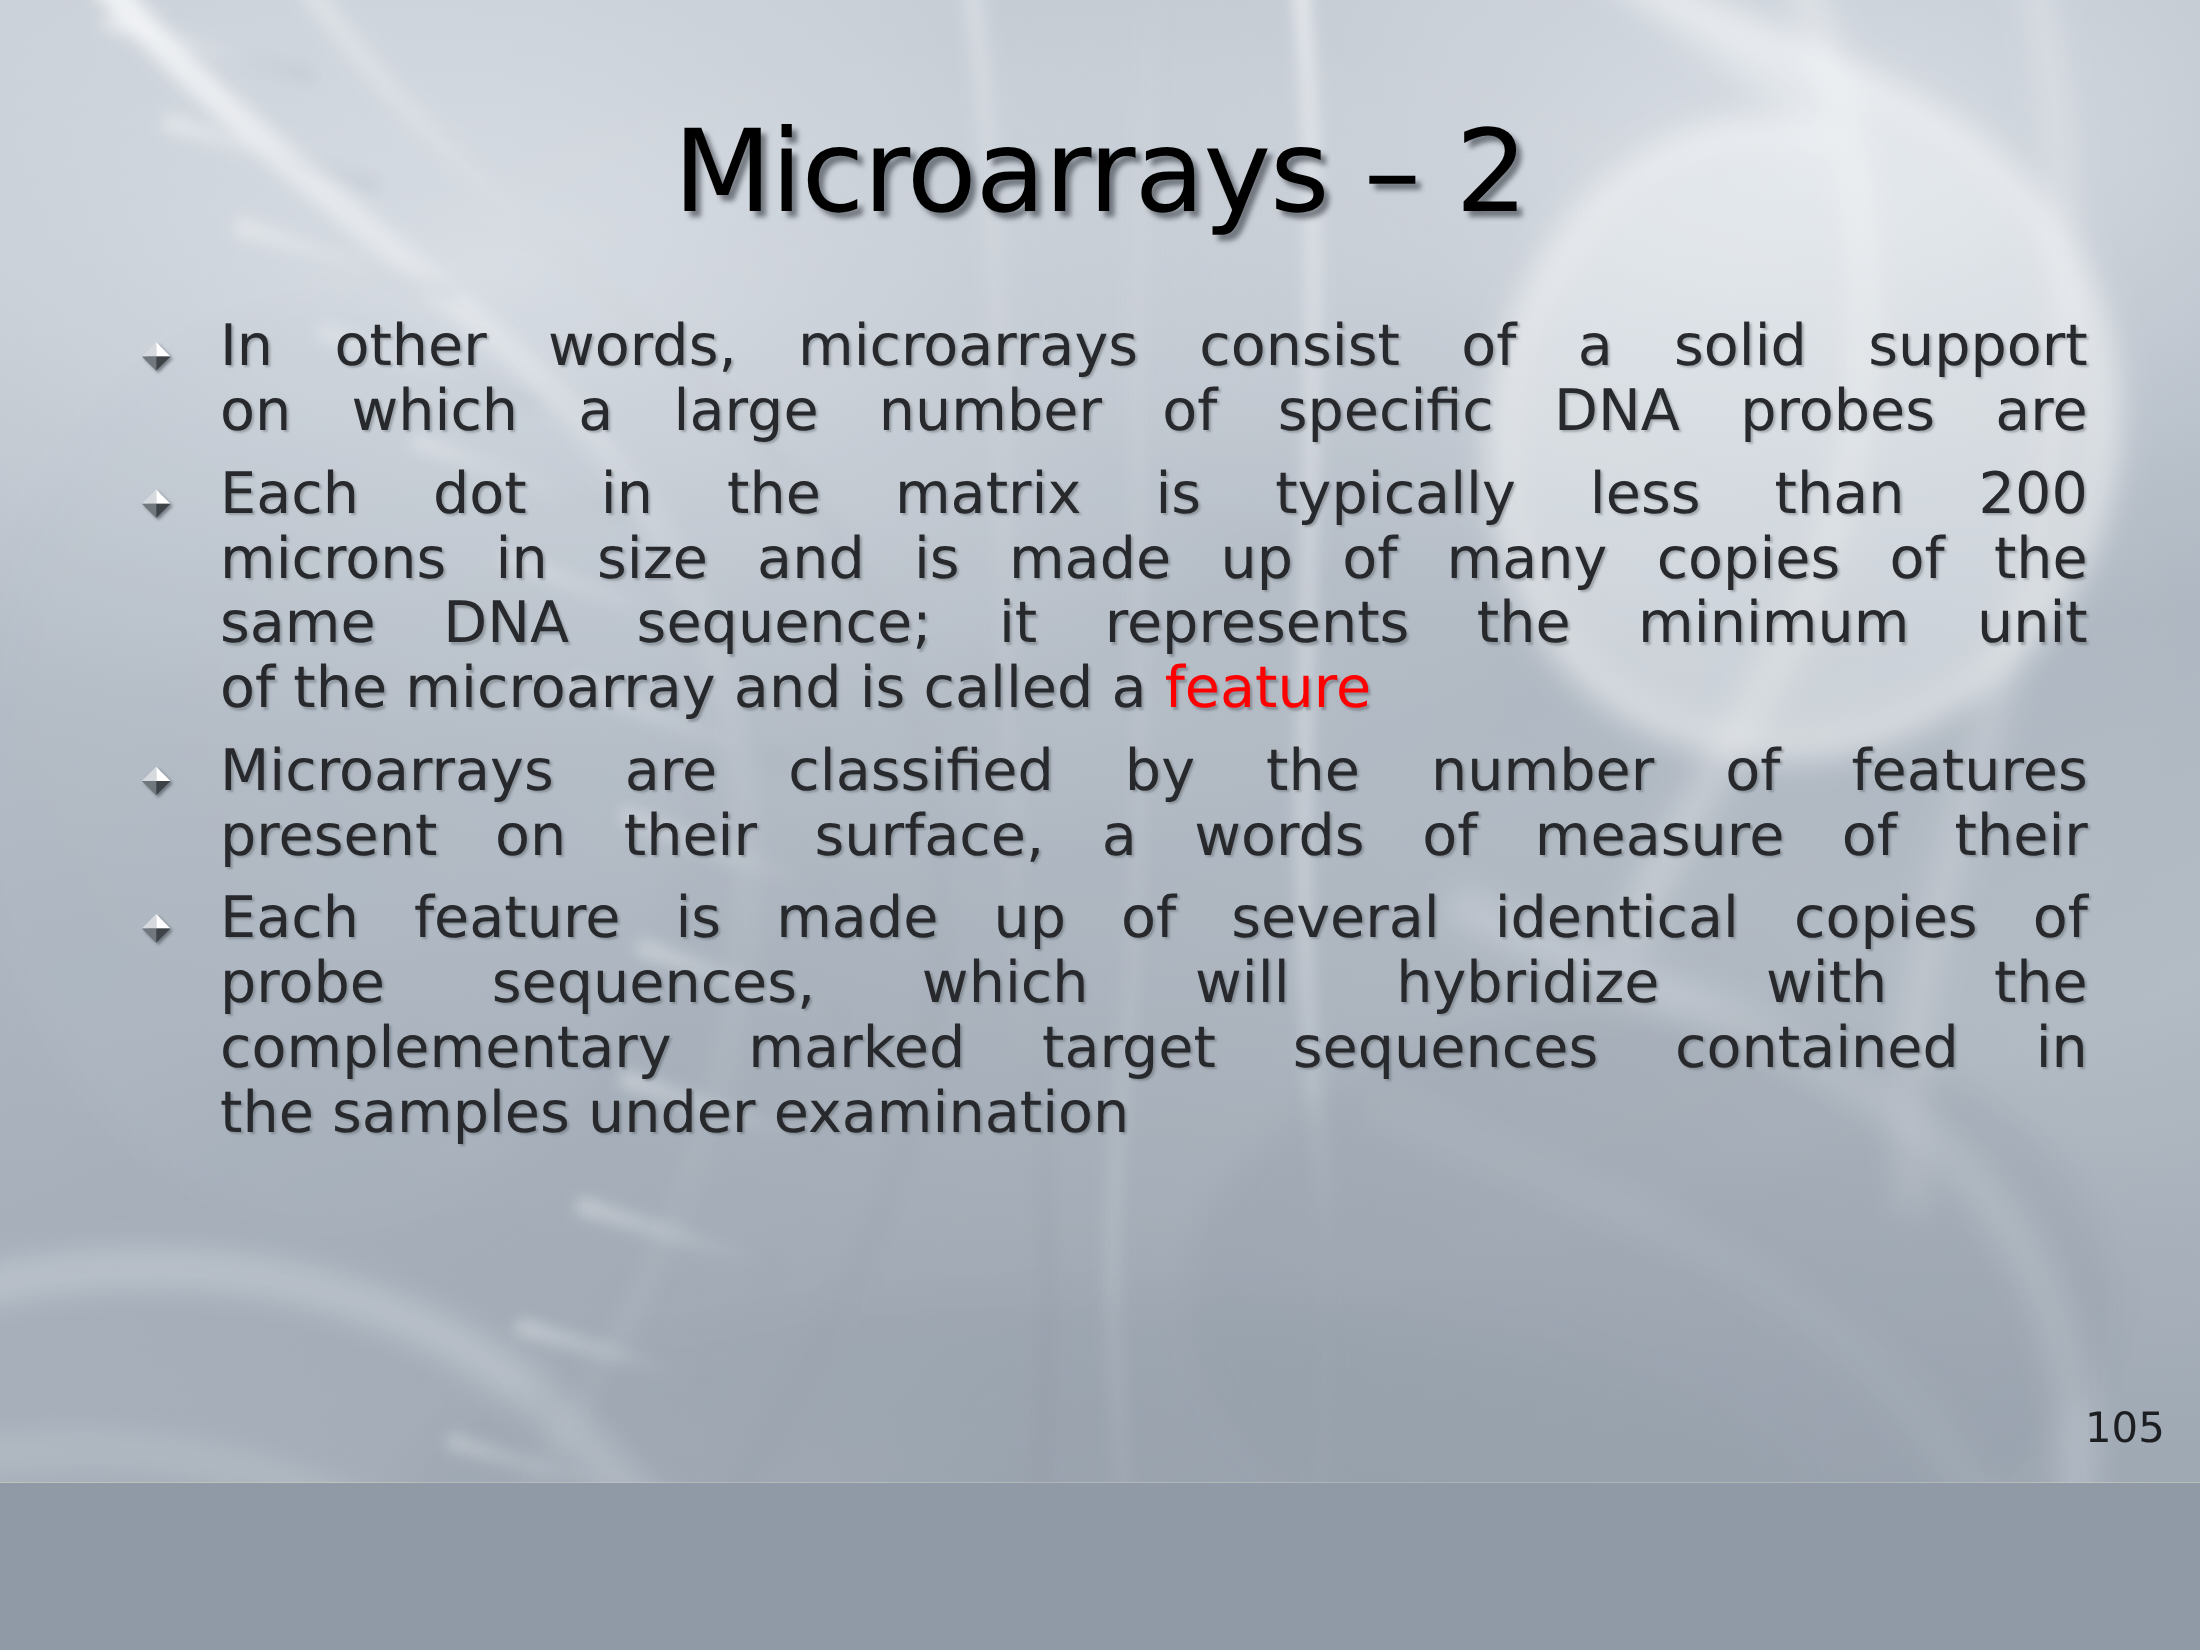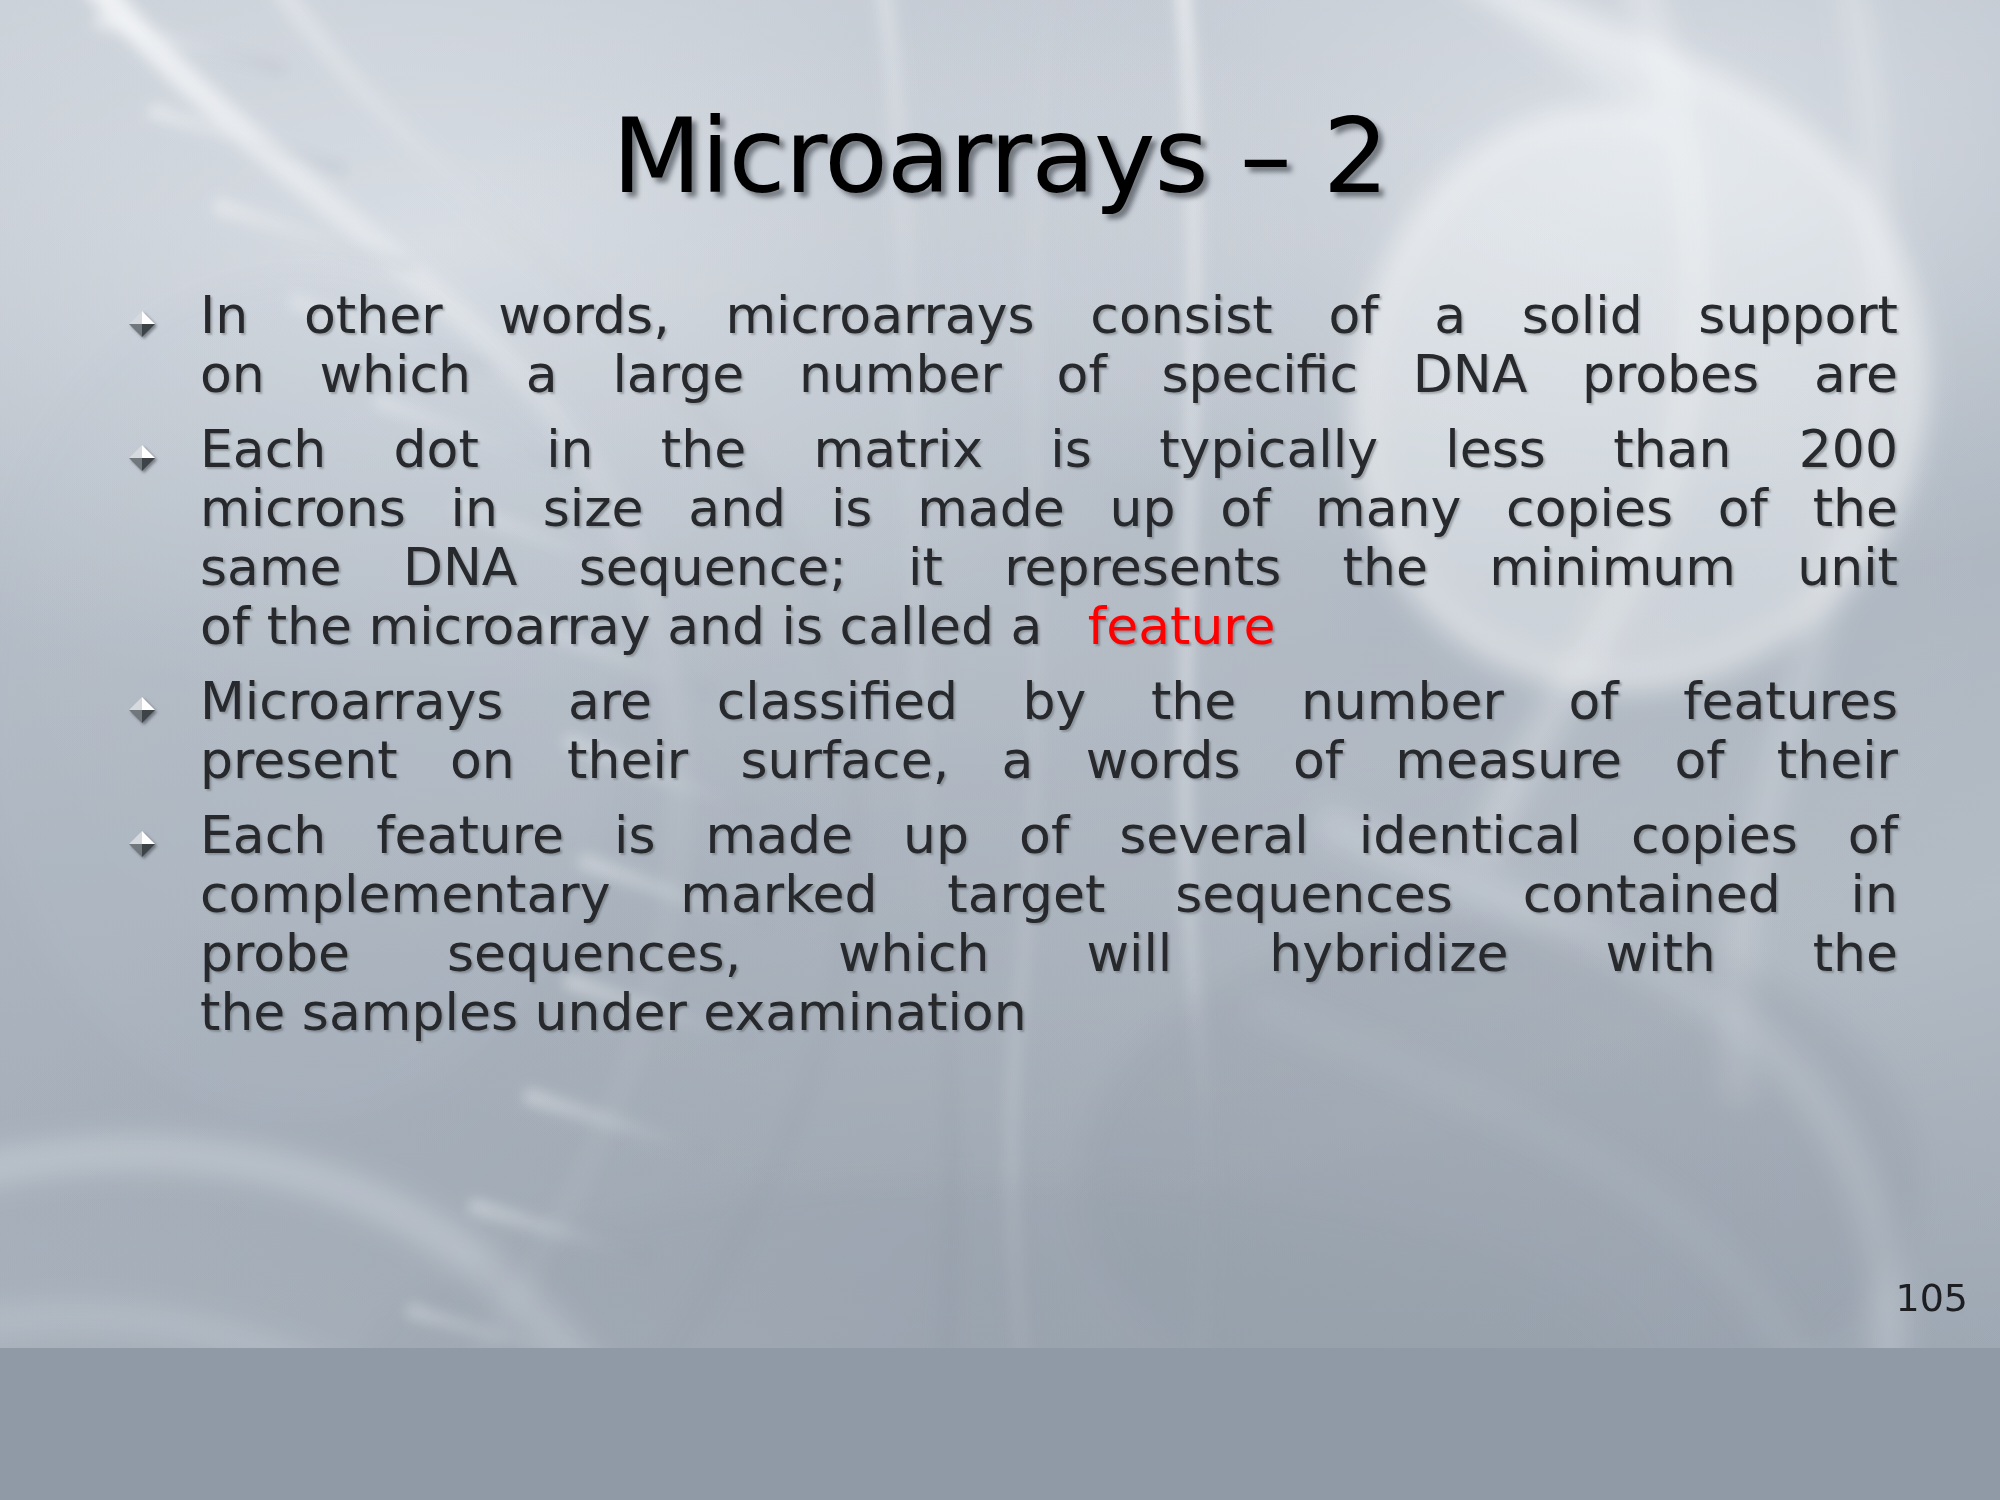--- a/index.html
+++ b/index.html
@@ -106,21 +106,20 @@
     white-space: pre;
   }
   .lines > div.ragged {
     text-align: left;
     text-align-last: left;
   }
 
   .hl-red {
     color: #FF0000;
     text-shadow: 2px 2px 2px rgba(70,76,84,0.40);
-    margin-left: 29px;
   }
 
   
   .page-number {
     position: absolute;
     right: 32px;
     bottom: 28px;
     font-size: 38px;
     color: #1c1e21;
     font-family: "DejaVu Sans", sans-serif;
@@ -268,22 +267,22 @@
         <svg width="32" height="32" viewBox="0 0 32 32">
           <polygon points="16,3 29,16 16,16" fill="#ffffff"></polygon>
           <polygon points="3,16 16,3 16,16" fill="#d6dade"></polygon>
           <polygon points="16,16 29,16 16,29" fill="#3e4348"></polygon>
           <polygon points="3,16 16,16 16,29" fill="#70777d"></polygon>
         </svg>
       </span>
       <div class="bullet-text">
         <div class="lines">
           <div>Each feature is made up of several identical copies of</div>
+          <div>probe sequences, which will hybridize with the</div>
           <div>complementary marked target sequences contained in</div>
-          <div>probe sequences, which will hybridize with the</div>
           <div class="ragged">the samples under examination</div>
         </div>
       </div>
     </div>
 
   </div>
 
   <div class="page-number">105</div>
 
 </div>

